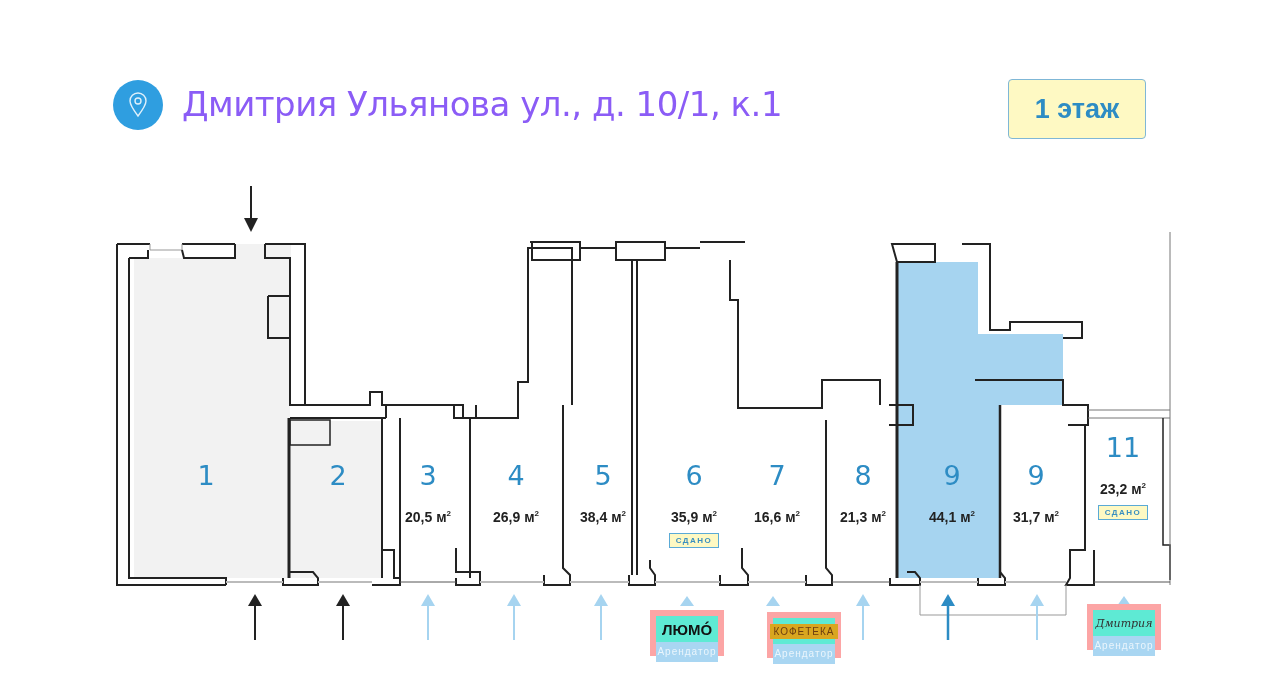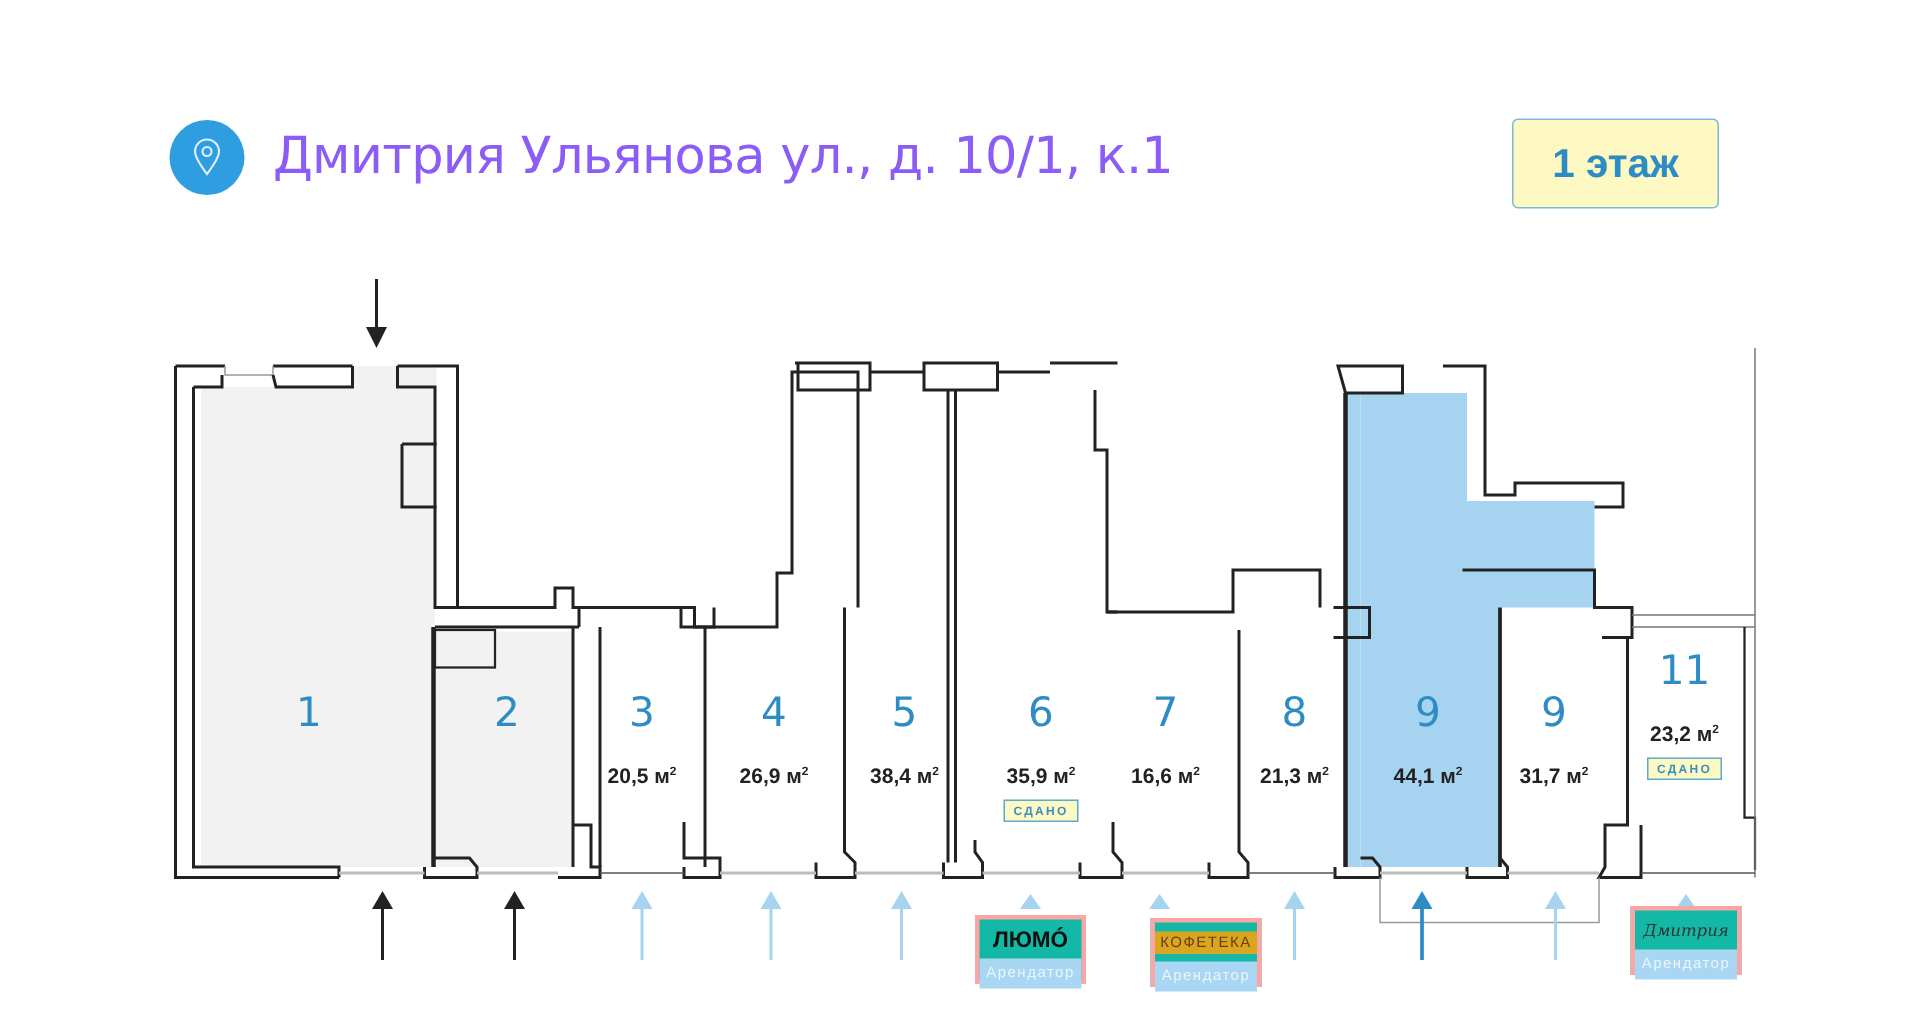--- a/index.html
+++ b/index.html
@@ -6,21 +6,21 @@
   body { width:1280px; height:686px; position:relative; overflow:hidden; font-family:"Liberation Sans", sans-serif; }
   .header-icon { position:absolute; left:113px; top:80px; width:50px; height:50px; border-radius:50%; background:#2f9ee0; display:flex; align-items:center; justify-content:center; }
   .title { position:absolute; left:182px; top:84px; font-size:34px; color:#8b5cf6; font-family:"DejaVu Sans", sans-serif; letter-spacing:-0.5px; }
   .floor-btn { position:absolute; left:1008px; top:79px; width:138px; height:60px; border:1.5px solid #7fb7d6; border-radius:4px; color:#2d8cc4; font-size:27px; font-weight:bold; display:flex; align-items:center; justify-content:center; box-sizing:border-box; background:#fef9c3; cursor:pointer; }
   svg#plan { position:absolute; left:0; top:0; }
   .room-label { position:absolute; text-align:center; width:80px; }
   .room-num { font-size:27px; color:#2d8cc4; font-family:"DejaVu Sans", sans-serif; }
   .room-area { font-size:14px; font-weight:bold; color:#222; margin-top:18px; }
   .room-area sup { font-size:8px; }
   .badge { display:inline-block; margin-top:8px; border:1.5px solid #5aaad6; color:#3a8fc0; font-size:8px; font-weight:bold; letter-spacing:1.5px; padding:2px 6px; background:#fef9c3; }
-  .tenant { position:absolute; width:74px; height:46px; border:3px solid #fca5a5; background:#14b8a6; box-sizing:border-box; text-align:center; }
+  .tenant { position:absolute; width:74px; height:46px; border:6px solid #fca5a5; background:#5eead4; box-sizing:border-box; text-align:center; }
   .tenant .logo { height:26px; display:flex; align-items:center; justify-content:center; }
   .tenant .foot { height:20px; background:#a9d6f2; color:#eaf5fc; font-size:10px; letter-spacing:1px; line-height:20px; }
 </style>
 </head>
 <body>
 
 <div class="header-icon">
   <svg width="22" height="26" viewBox="0 0 22 26">
       <path d="M11 24 C5 16 3 12 3 9 A8 8 0 0 1 19 9 C19 12 17 16 11 24 Z" fill="none" stroke="#dff0fb" stroke-width="1.4"></path>
       <circle cx="11" cy="9" r="3" fill="none" stroke="#dff0fb" stroke-width="1.4"></circle>

